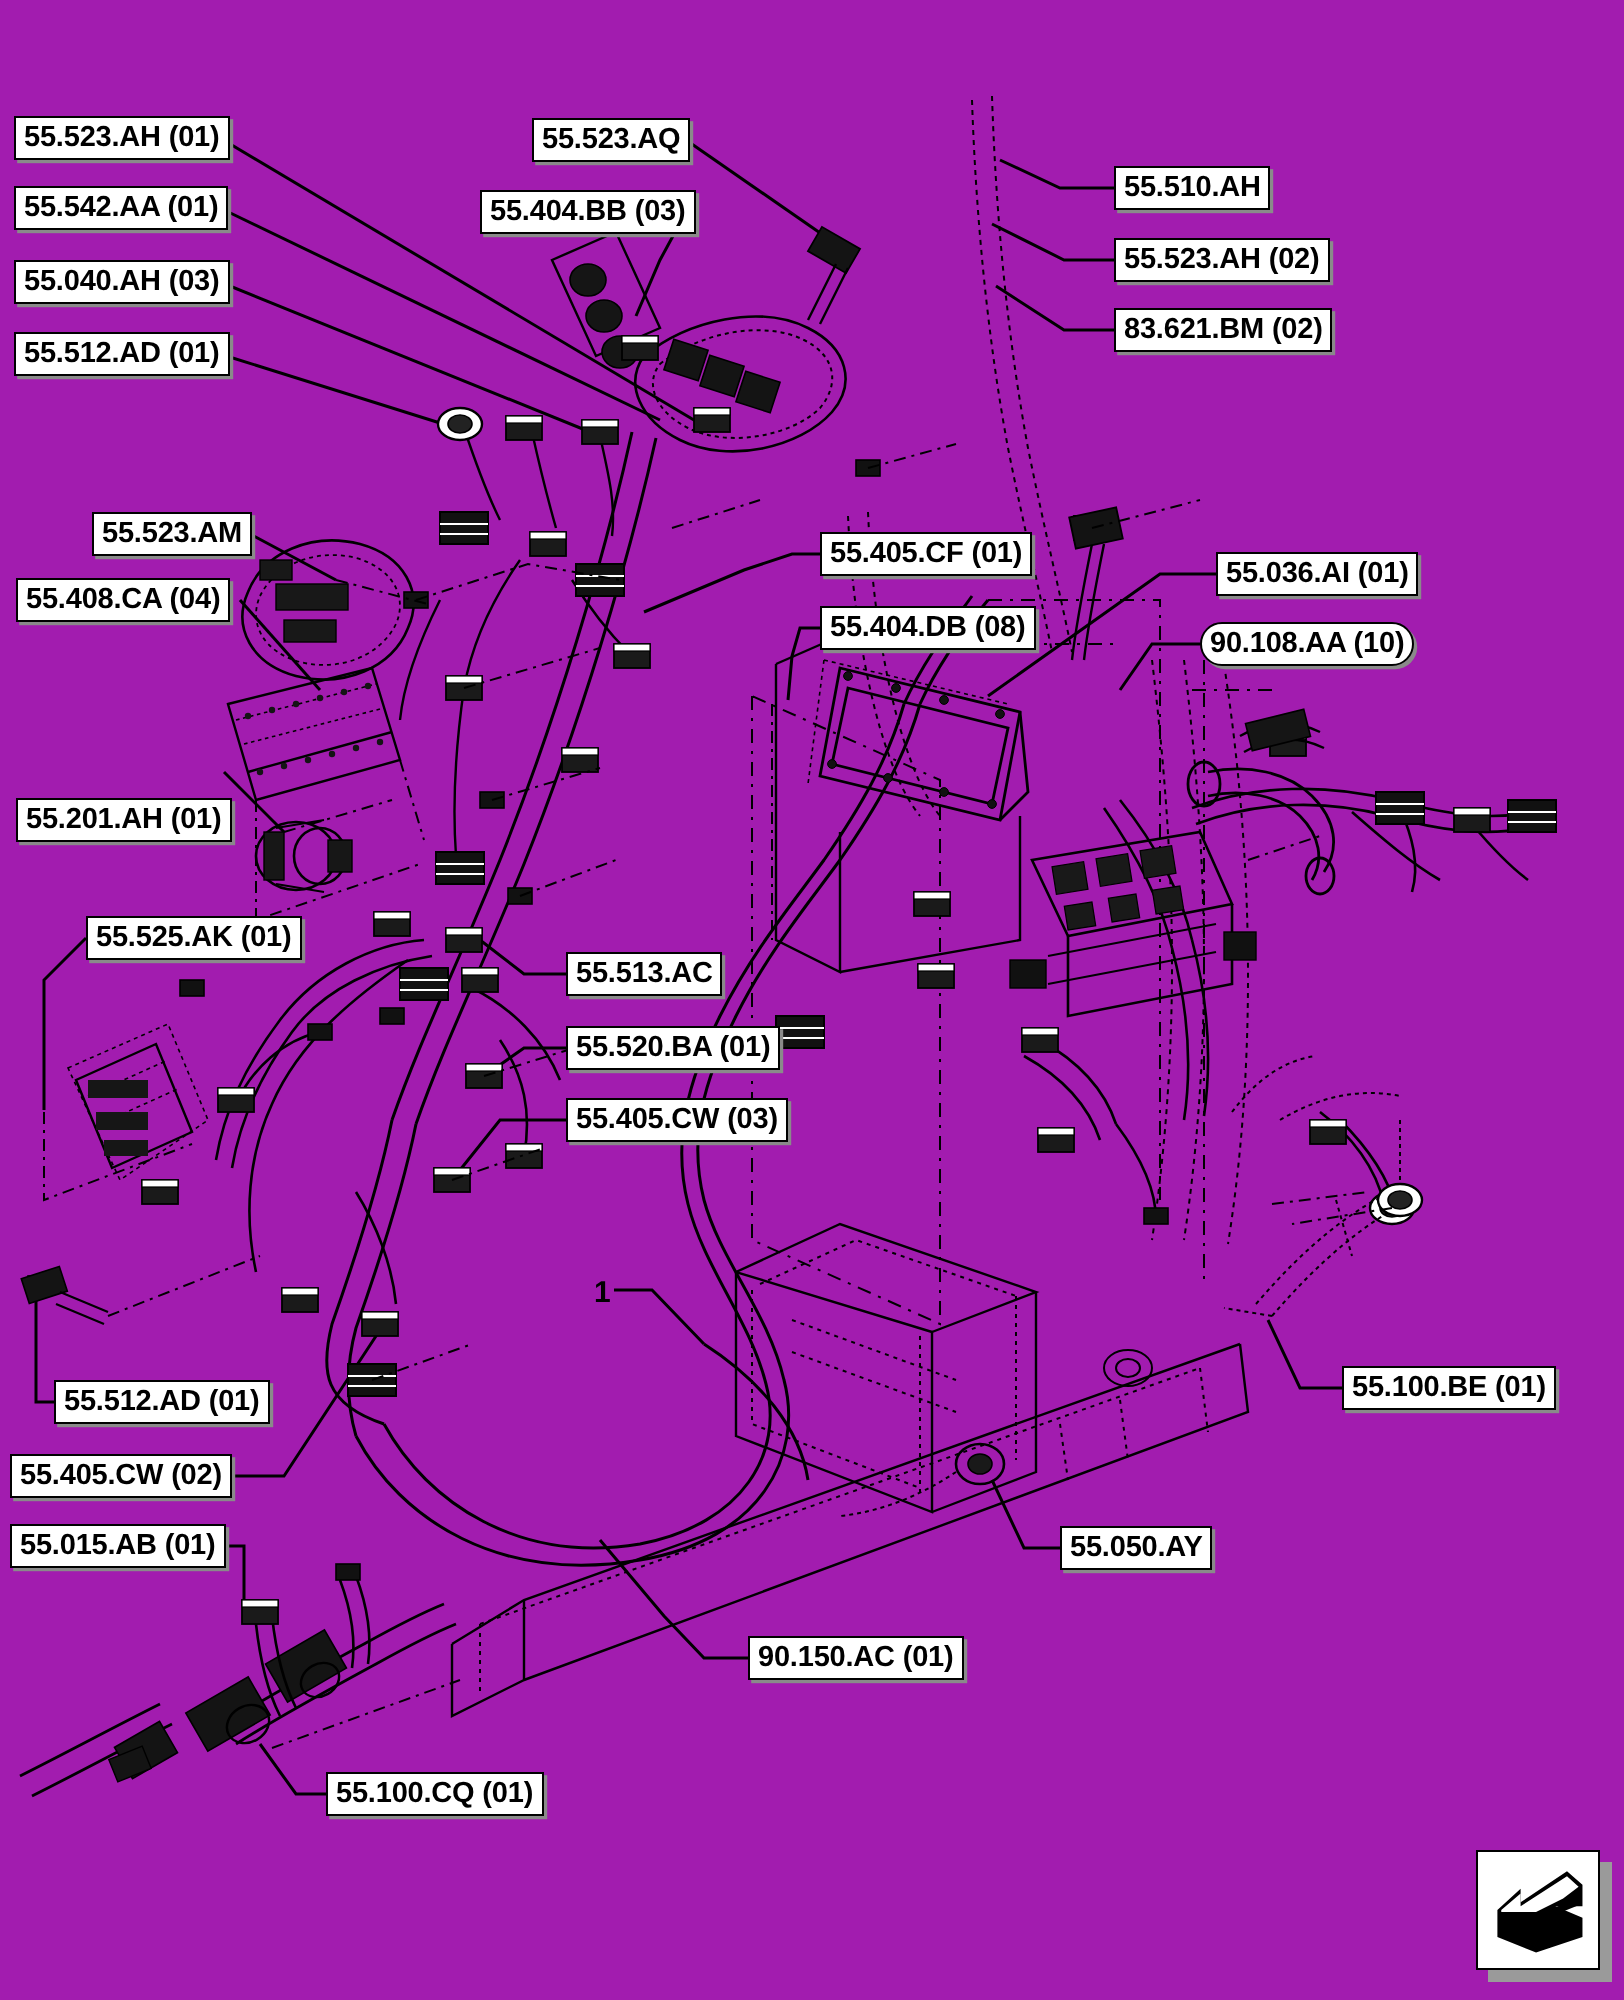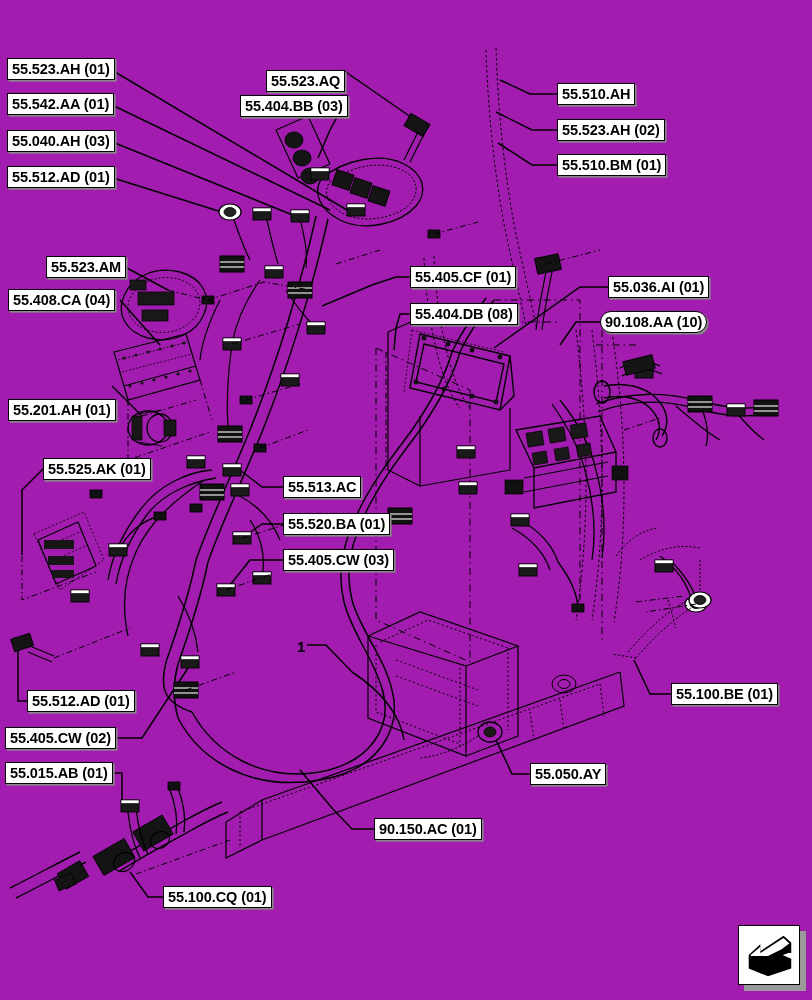--- a/index.html
+++ b/index.html
@@ -563,31 +563,31 @@
   <div class="callout" style="left:7px; top:166px;">55.512.AD (01)</div>
   <div class="callout" style="left:46px; top:256px;">55.523.AM</div>
   <div class="callout" style="left:8px; top:289px;">55.408.CA (04)</div>
   <div class="callout" style="left:8px; top:359px;margin-top:40px;">55.201.AH (01)</div>
   <div class="callout" style="left:43px; top:458px;">55.525.AK (01)</div>
   <div class="callout" style="left:27px; top:690px;">55.512.AD (01)</div>
   <div class="callout" style="left:5px; top:727px;">55.405.CW (02)</div>
   <div class="callout" style="left:5px; top:762px;">55.015.AB (01)</div>
   <div class="callout" style="left:163px; top:886px;">55.100.CQ (01)</div>
 
-  <div class="callout" style="left:266px; top:59px;margin-top:11px;">55.523.AQ</div>
+  <div class="callout" style="left:266px; top:59px;">55.523.AQ</div>
   <div class="callout" style="left:240px; top:95px;">55.404.BB (03)</div>
   <div class="callout" style="left:410px; top:266px;">55.405.CF (01)</div>
   <div class="callout" style="left:410px; top:303px;">55.404.DB (08)</div>
   <div class="callout" style="left:283px; top:476px;">55.513.AC</div>
   <div class="callout" style="left:283px; top:513px;">55.520.BA (01)</div>
   <div class="callout" style="left:283px; top:549px;">55.405.CW (03)</div>
 
   <div class="callout" style="left:557px; top:83px;">55.510.AH</div>
   <div class="callout" style="left:557px; top:119px;">55.523.AH (02)</div>
-  <div class="callout" style="left:557px; top:154px;">55.510.BM (01)</div>
+  <div class="callout" style="left:557px; top:154px;">83.621.BM (02)</div>
   <div class="callout" style="left:608px; top:276px;">55.036.AI (01)</div>
   <div class="callout" style="left:600px; top:311px;border-radius:11px;">90.108.AA (10)</div>
   <div class="callout" style="left:671px; top:683px;">55.100.BE (01)</div>
   <div class="callout" style="left:530px; top:763px;">55.050.AY</div>
   <div class="callout" style="left:374px; top:818px;">90.150.AC (01)</div>
 
   <div class="itemnum" style="left:297px; top:638px;">1</div>
 
   <div class="logo-shadow" style="left:744px; top:931px; width:62px; height:60px;"></div>
   <div class="logo-box" style="left:738px; top:925px; width:62px; height:60px;">

